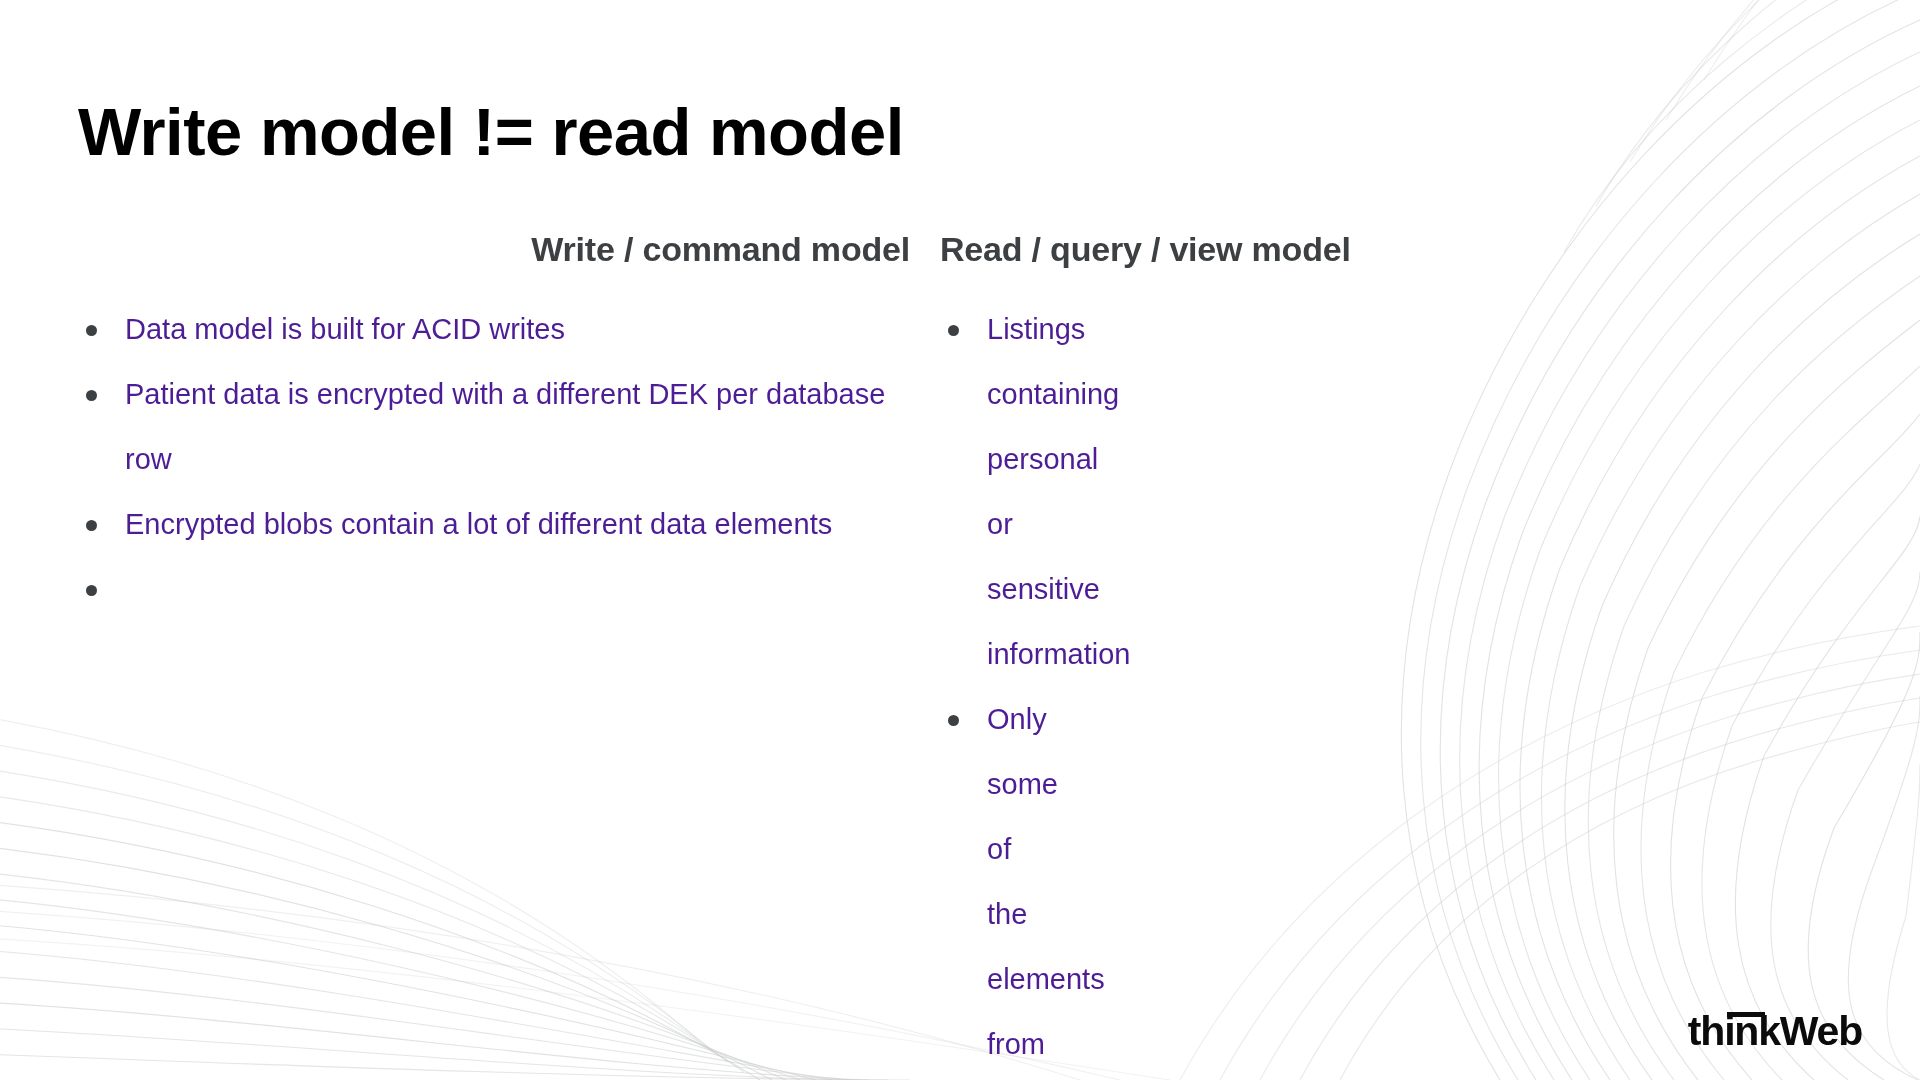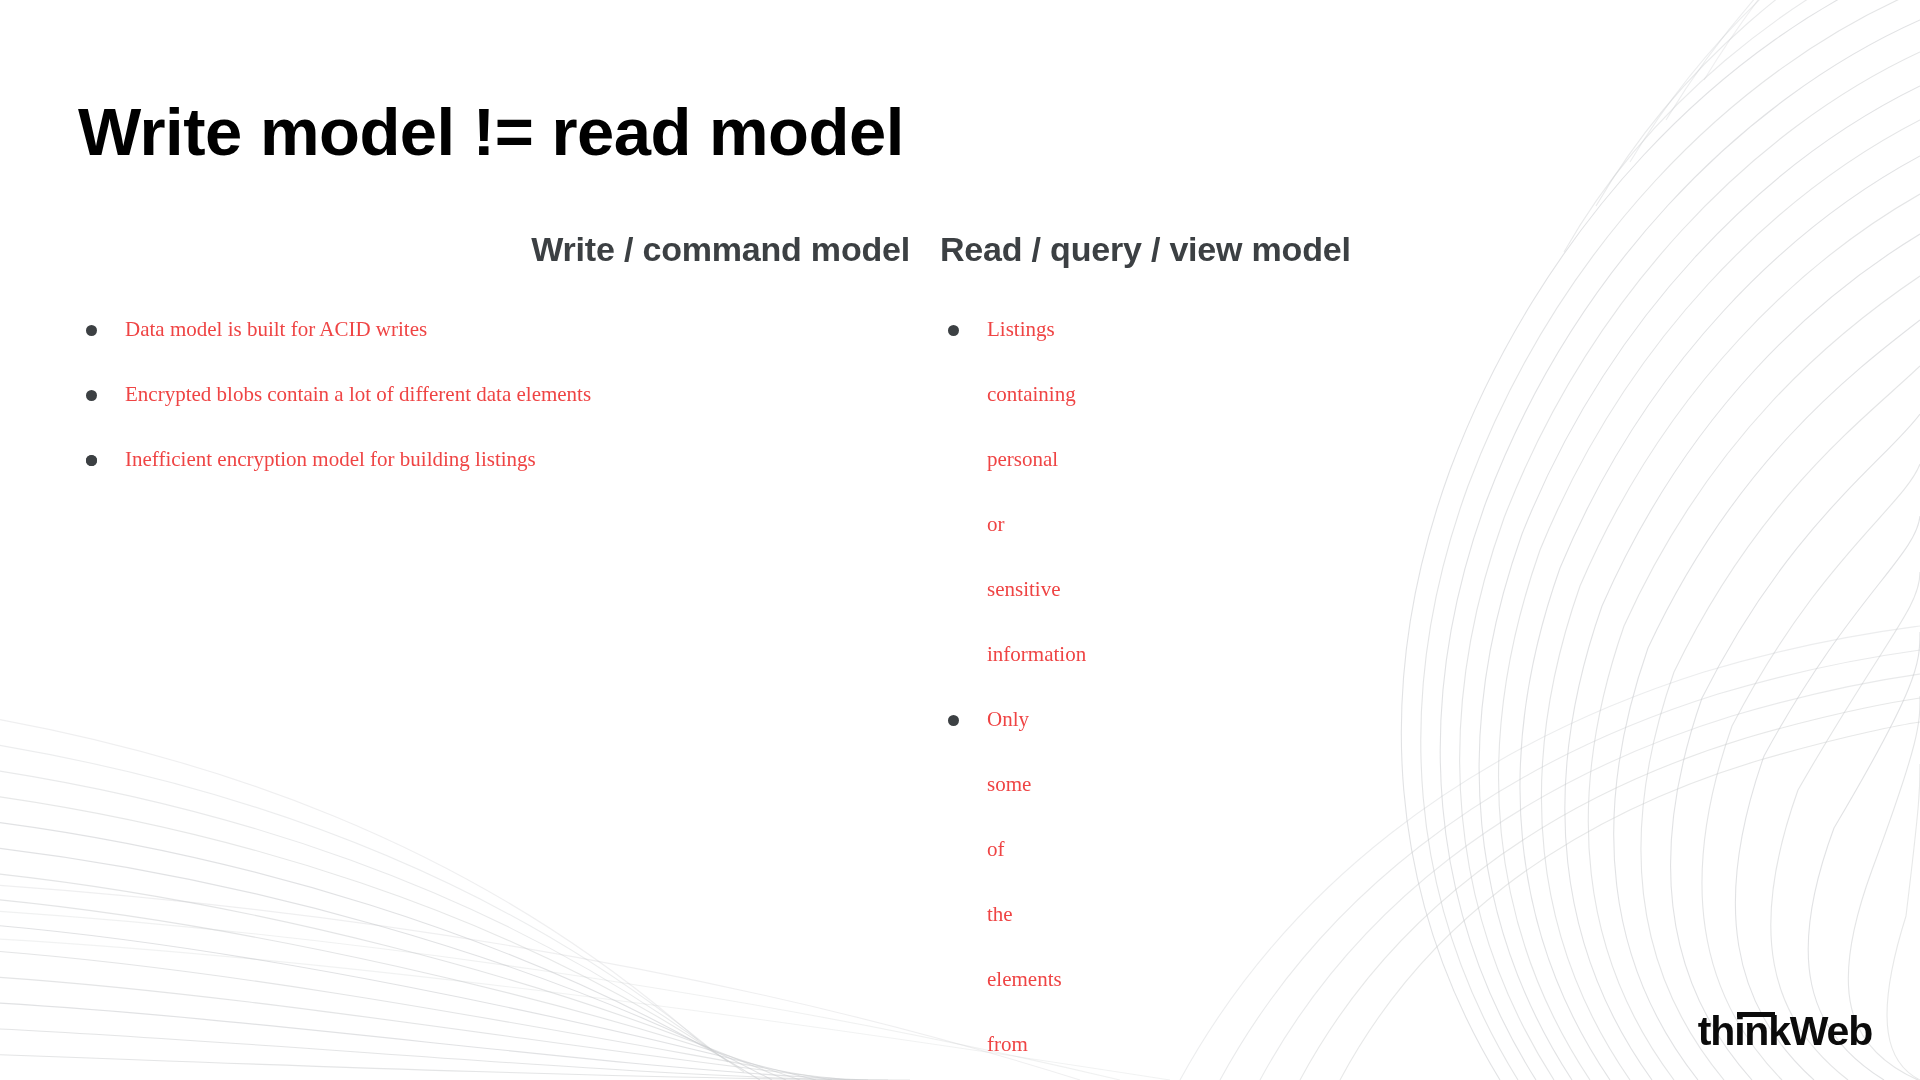--- a/index.html
+++ b/index.html
@@ -77,40 +77,39 @@
     text-align: right;
   }
   ul.bullets {
     list-style: none;
     margin: 0;
     padding: 0;
   }
   ul.bullets li {
     position: relative;
     padding-left: 47px;
-    font-size: 21px;
+    font-size: 29px;
     line-height: 65px;
-    color: #ef4444;
+    color: #4c1d95;
     margin: 0 0 0 0;
-    font-family: Liberation Serif, serif;
   }
   ul.bullets li .dot {
     position: absolute;
     left: 8px;
     top: 28px;
     width: 11px;
     height: 11px;
     border-radius: 50%;
     background: #3c4043;
   }
 
   
   .logo {
     position: absolute;
-    right: 48px;
+    right: 58px;
     bottom: 28px;
     z-index: 3;
     display: flex;
     align-items: flex-end;
   }
   .logo-text {
     position: relative;
     font-size: 41px;
     font-weight: 700;
     letter-spacing: -1.2px;
@@ -194,28 +193,28 @@
 
     <div class="column left">
       <h2 class="col-heading">Write / command model</h2>
       <ul class="bullets">
         <li>
           <span class="dot"></span>
           <span>Data model is built for ACID writes</span>
         </li>
         <li>
           <span class="dot"></span>
+          <span>Patient data is encrypted with a different DEK per database row</span>
+        </li>
+        <li>
+          <span class="dot"></span>
           <span>Encrypted blobs contain a lot of different data elements</span>
         </li>
         <li>
           <span class="dot"></span>
-        </li>
-        <li>
-          <span class="dot"></span>
-          <span>Inefficient encryption model for building listings</span>
         </li>
       </ul>
     </div>
 
     <div class="column right">
       <h2 class="col-heading">Read / query / view model</h2>
       <ul class="bullets">
         <li>
           <span class="dot"></span>
           <span>Listings containing personal or sensitive information</span>

